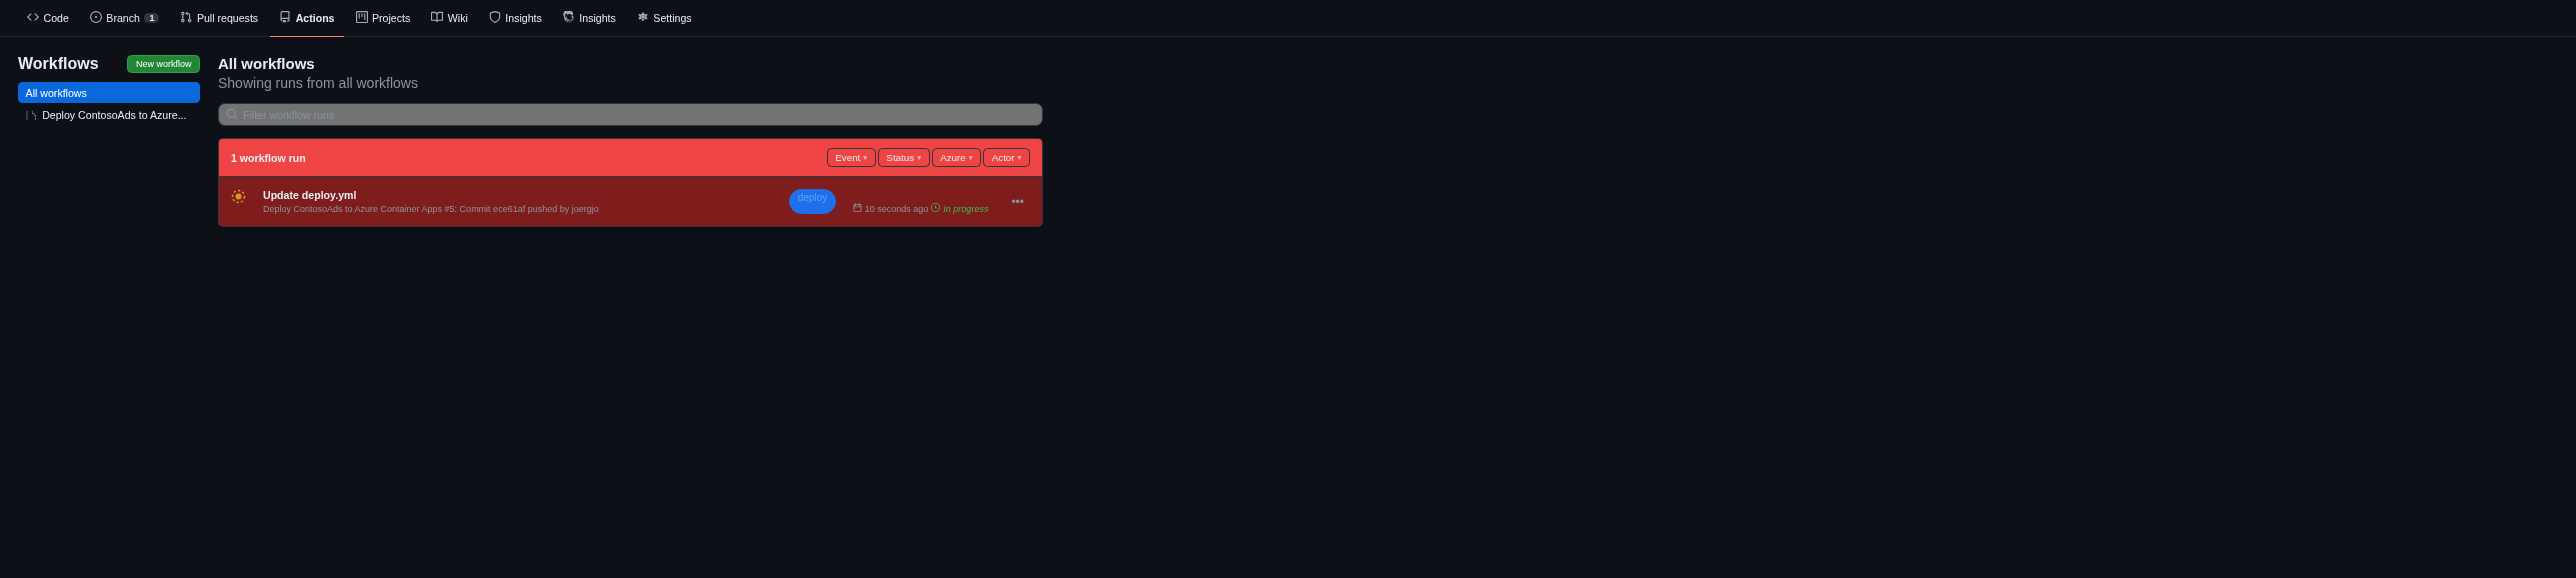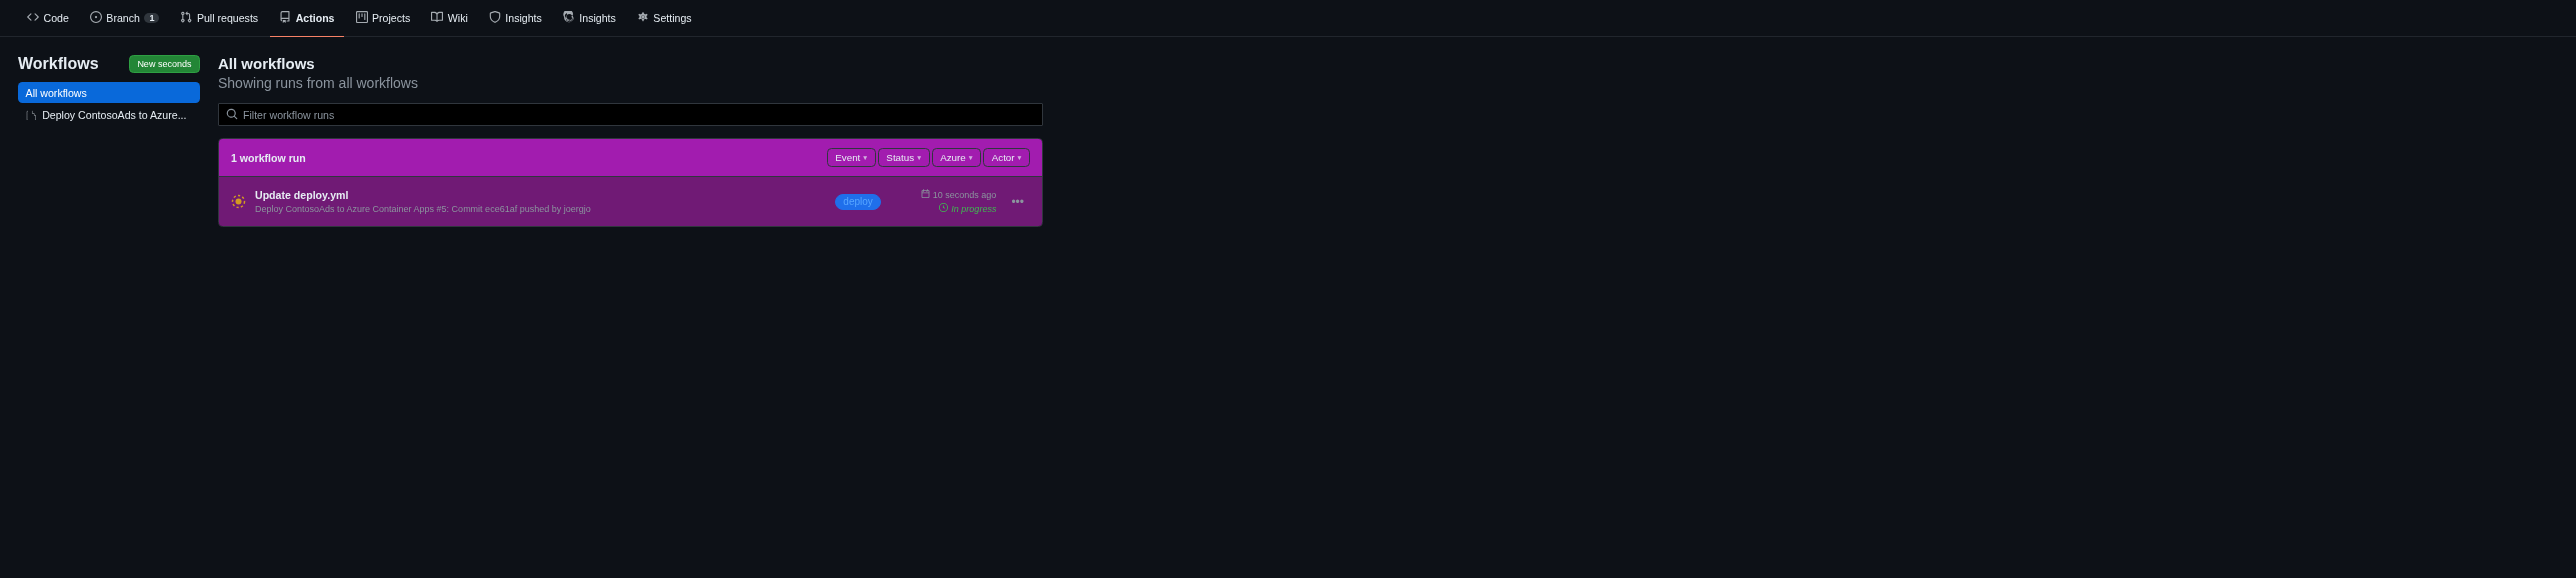--- a/index.html
+++ b/index.html
@@ -127,44 +127,44 @@
     .search-icon {
       position: absolute;
       left: 7.6px;
       top: 50%;
       transform: translateY(-50%);
       color: #8b949e;
       font-size: 10.6px;
     }
     .search-input {
       width: 100%;
-      background-color: #000000;
+      background-color: #737373;
       border: 0.8px solid #30363d;
-      border-radius: 1px;
+      border-radius: 7px;
       color: #e6edf3;
       padding: 4.5px 9px 4.5px 24px;
       font-size: 10.6px;
       outline: none;
     }
     .search-input::placeholder {
       color: #8b949e;
     }
 
     
     .runs-container {
       border: 0.8px solid #30363d;
       border-radius: 4.5px;
       overflow: hidden;
     }
     .runs-header {
       display: flex;
       align-items: center;
       justify-content: space-between;
       padding: 9px 12px;
-      background-color: #a21caf;
+      background-color: #ef4444;
       border-bottom: 0.8px solid #30363d;
     }
     .runs-count {
       font-size: 10.6px;
       font-weight: 600;
       color: #e6edf3;
     }
     .runs-filters {
       display: flex;
       gap: 2px;
@@ -182,25 +182,24 @@
       cursor: pointer;
     }
     .filter-chevron {
       font-size: 7.6px;
       opacity: 0.7;
     }
 
     
     .run-item {
       display: flex;
-      align-items: center;
       padding: 12px;
       border-bottom: 0.8px solid #21262d;
-      background-color: #701a75;
-      gap: 9px;
+      background-color: #7f1d1d;
+      gap: 17px;
     }
     .run-item:last-child {
       border-bottom: none;
     }
     .run-status-icon {
       width: 15px;
       height: 15px;
       flex-shrink: 0;
     }
     .run-info {
@@ -221,21 +220,21 @@
       color: #58a6ff;
       border: 0.8px solid #1f6feb;
       border-radius: 15px;
       padding: 1.5px 7.6px;
       font-size: 10px;
       font-weight: 500;
       white-space: nowrap;
     }
     .run-meta {
       display: flex;
-      flex-direction: column;
+      flex-direction: row;
       align-items: flex-end;
       gap: 3px;
       min-width: 106px;
     }
     .run-time, .run-status {
       display: flex;
       align-items: center;
       gap: 3px;
       font-size: 9px;
       color: #8b949e;
@@ -340,21 +339,21 @@
     </span>
     <span>Settings</span>
   </div>
 </nav>
 
 <div class="main-content">
 
   <aside class="sidebar">
     <div class="sidebar-header">
       <span class="sidebar-title">Workflows</span>
-      <button class="new-workflow-btn">New seconds</button>
+      <button class="new-workflow-btn">New workflow</button>
     </div>
     <div class="sidebar-item active">
       <span>All workflows</span>
     </div>
     <div class="sidebar-item">
       <span class="wf-icon">
         <svg width="10.6" height="10.6" viewBox="0 0 16 16" fill="currentColor" opacity="0.7">
             <path fill-rule="evenodd" d="M1 3a2 2 0 012-2h6.5a.5.5 0 01.5.5v3h1.5A1.5 1.5 0 0113 6v1.5h1.5a.5.5 0 01.5.5V14a2 2 0 01-2 2H3a2 2 0 01-2-2V3zm2-1a1 1 0 00-1 1v11a1 1 0 001 1h10a1 1 0 001-1V8.5H12V6a.5.5 0 00-.5-.5H9V1H3z"></path>
           </svg>
       </span>

